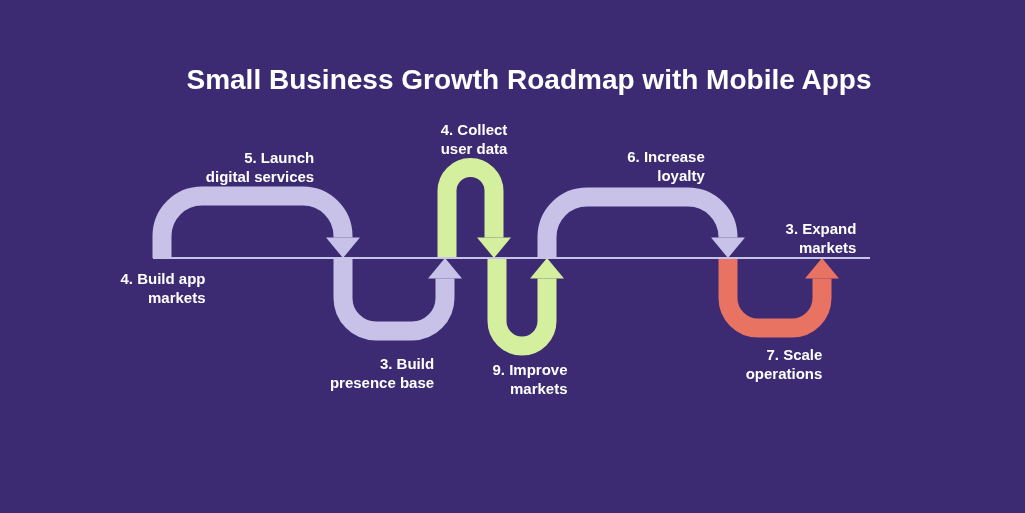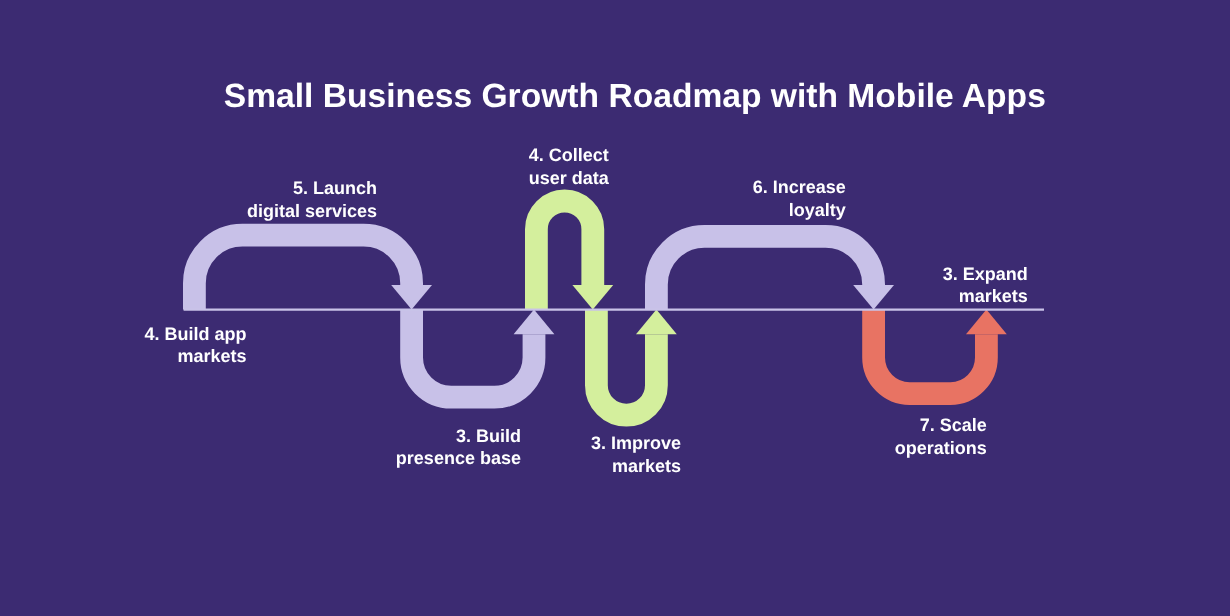--- a/index.html
+++ b/index.html
@@ -111,21 +111,21 @@
     <div>3. Build</div>
     <div>presence base</div>
   </div>
 
   <div class="step-label" style="left:474px; top:120px">
     <div>4. Collect</div>
     <div>user data</div>
   </div>
 
   <div class="step-label" style="left:530px; top:360px">
-    <div>3. Improve</div>
+    <div>9. Improve</div>
     <div>markets</div>
   </div>
 
   <div class="step-label" style="left:666px; top:147px">
     <div>6. Increase</div>
     <div>loyalty</div>
   </div>
 
   <div class="step-label" style="left:784px; top:345px">
     <div>7. Scale</div>

